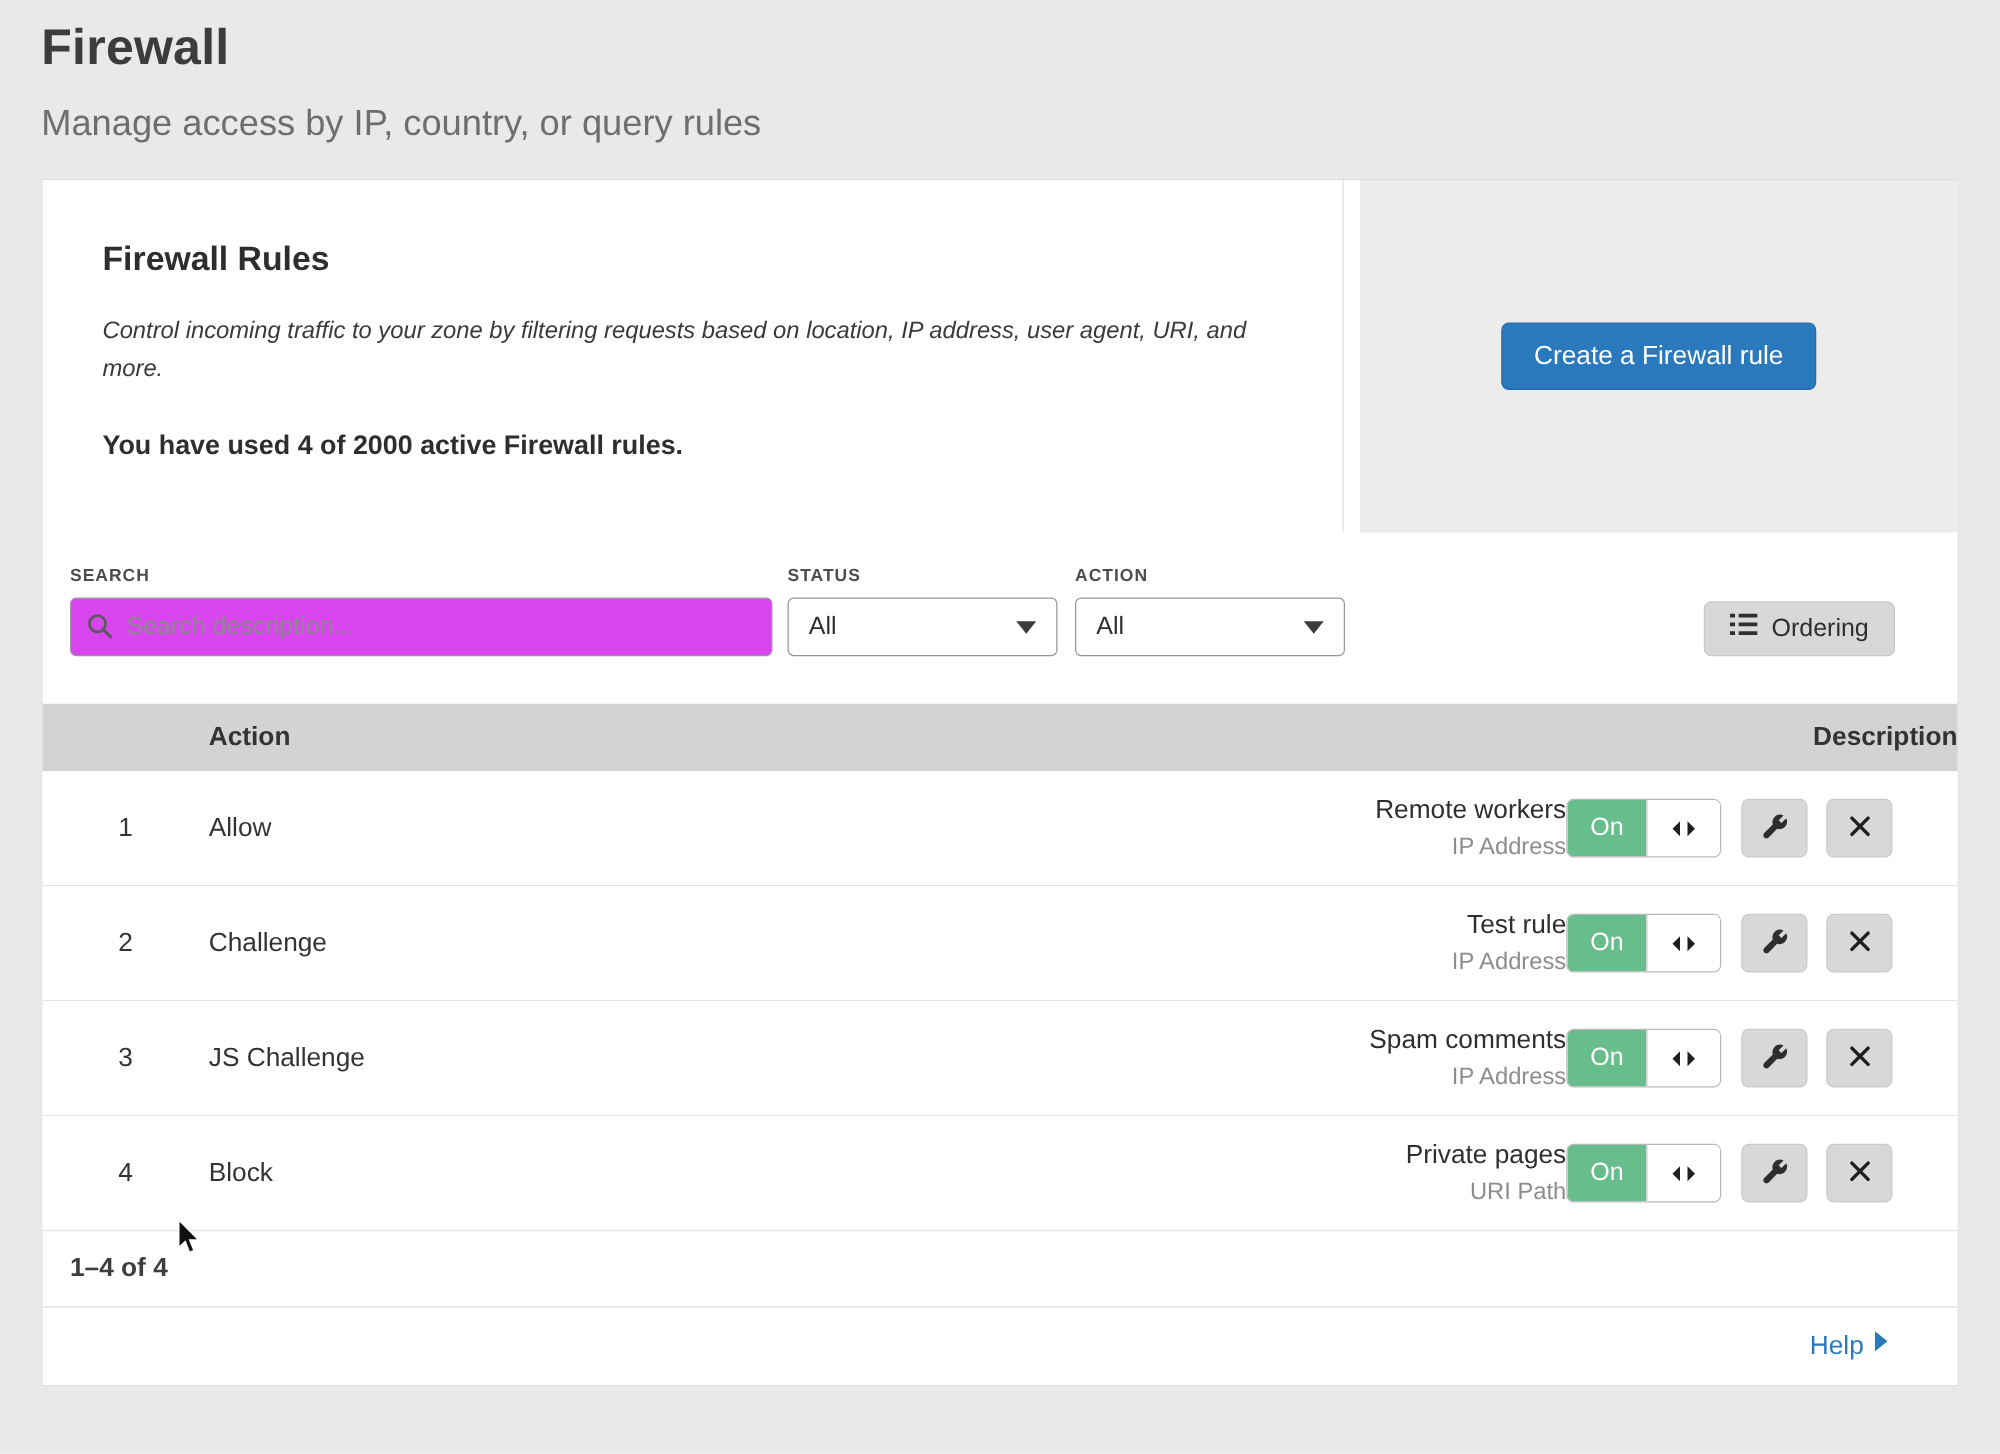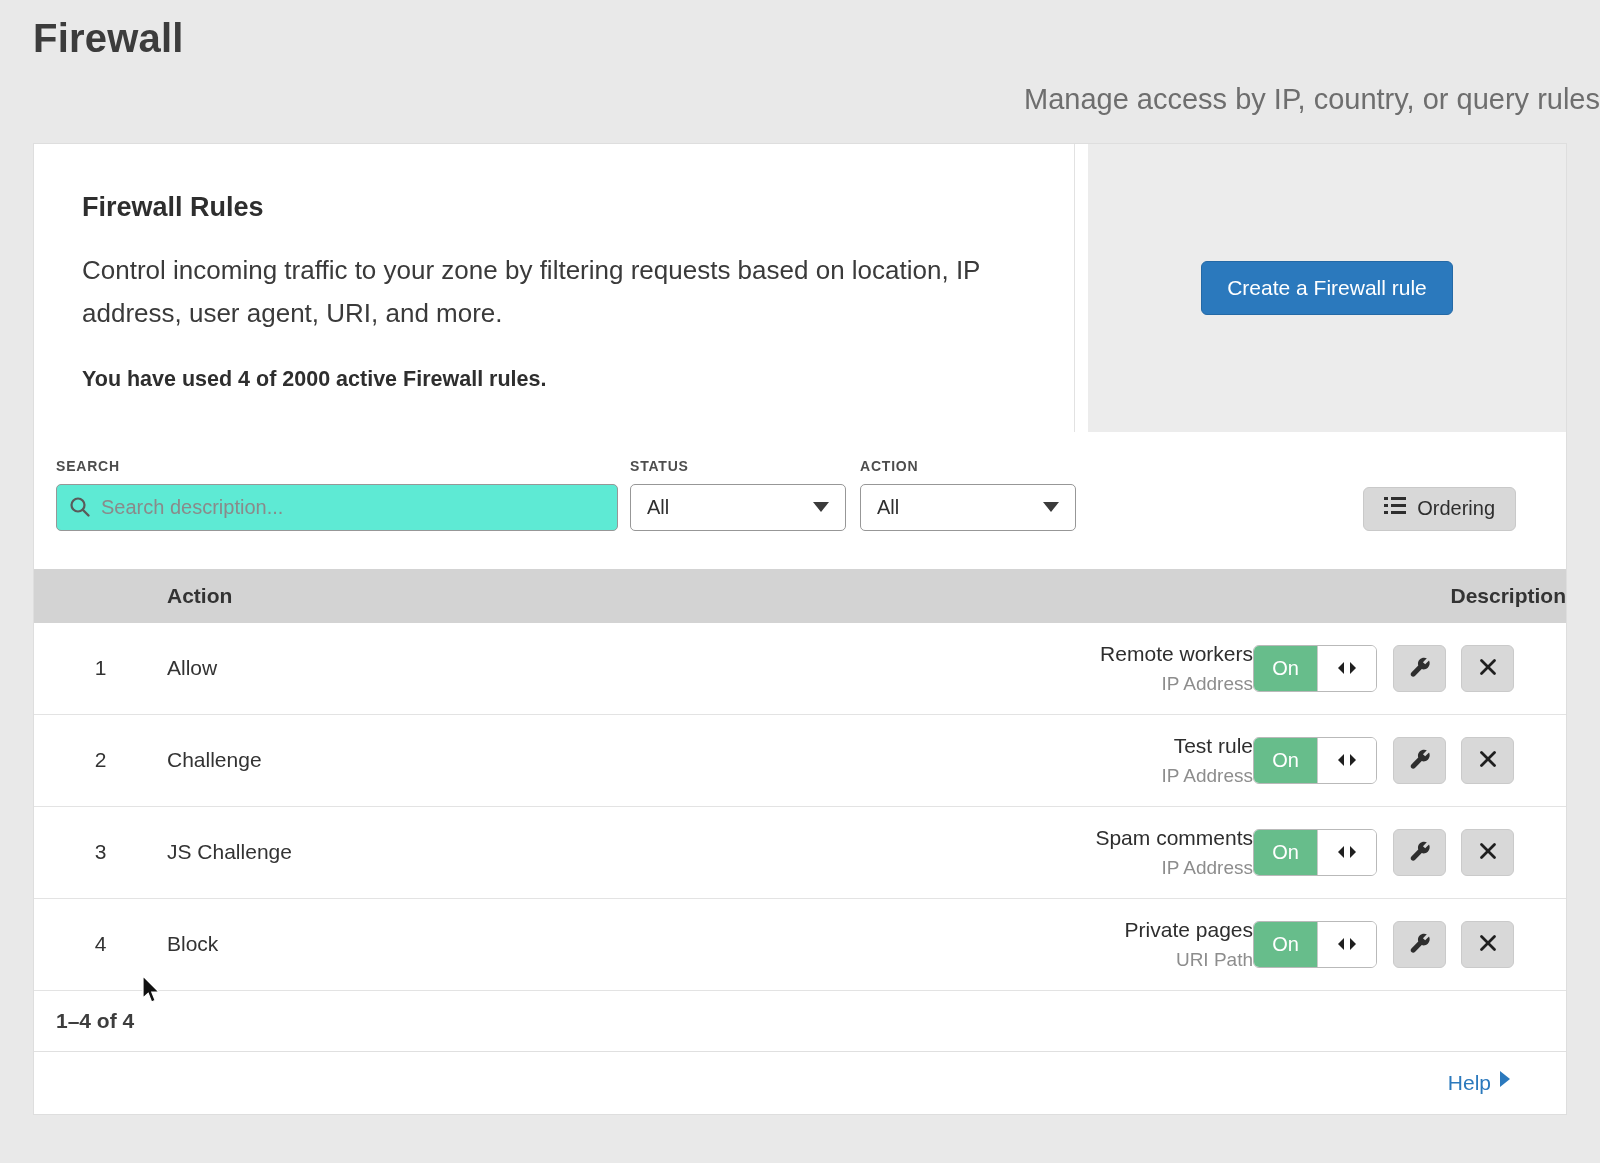--- a/index.html
+++ b/index.html
@@ -6,58 +6,58 @@
   html, body { width: 1600px; height: 1163px; }
   body {
     background: #e9e9e9;
     font-family: "Liberation Sans", "DejaVu Sans", sans-serif;
     color: #333;
     position: relative;
     overflow: hidden;
   }
   .page-header { padding: 16px 0 0 33px; }
   .page-title { font-size: 40px; font-weight: 600; color: #3c3c3c; letter-spacing: 0.2px; }
-  .page-subtitle { font-size: 29px; font-weight: 400; color: #6e6e6e; margin-top: 22px; text-align: right; }
+  .page-subtitle { font-size: 29px; font-weight: 400; color: #6e6e6e; margin-top: 22px; }
 
   .card {
     position: absolute;
     left: 33px; right: 33px; top: 143px;
     background: #ffffff;
     border: 1px solid #dedede;
   }
 
   
   .card-top { display: flex; min-height: 282px; gap: 13px; }
   .card-top-left { flex: 1; padding: 48px 48px 40px 48px; border-right: 1px solid #e2e2e2; }
   .card-top-right {
     width: 478px; background: #ececec;
     display: flex; align-items: center; justify-content: center;
   }
   .card-heading { font-size: 27px; font-weight: 700; color: #2e2e2e; margin-bottom: 26px; }
-  .card-desc { font-size: 26px; color: #3a3a3a; line-height: 1.65; max-width: 950px; }
+  .card-desc { font-size: 19px; color: #3a3a3a; line-height: 1.65; max-width: 950px; font-style: italic; }
   .card-usage { font-size: 21.5px; font-weight: 700; color: #2e2e2e; margin-top: 32px; }
   .create-btn {
     background: #2b79bd; color: #fff; border: 1px solid #2469a6;
     font-size: 21px; font-family: inherit;
     padding: 14px 25px; border-radius: 6px; cursor: pointer;
   }
 
   
   .filter-bar { display: flex; align-items: flex-end; padding: 26px 50px 38px 22px; }
   .filter-group { display: flex; flex-direction: column; }
   .filter-label {
     font-size: 14px; font-weight: 700; letter-spacing: 0.8px;
     color: #4d4d4d; margin-bottom: 10px;
   }
   .search-wrap { position: relative; }
   .search-input {
     width: 562px; height: 47px;
     border: 1px solid #979797; border-radius: 5px;
     padding: 0 14px 0 44px;
-    font-size: 20px; font-family: inherit; color: #333; background: #5eead4;
+    font-size: 20px; font-family: inherit; color: #333; background: #d946ef;
   }
   .search-input::placeholder { color: #8a8a8a; }
   .search-icon { position: absolute; left: 13px; top: 12px; width: 22px; height: 22px; }
   .select-box {
     width: 216px; height: 47px;
     border: 1px solid #979797; border-radius: 5px; background: #fff;
     display: flex; align-items: center; justify-content: space-between;
     padding: 0 16px; font-size: 20px; color: #2f2f2f; cursor: pointer;
   }
   .caret-down {

